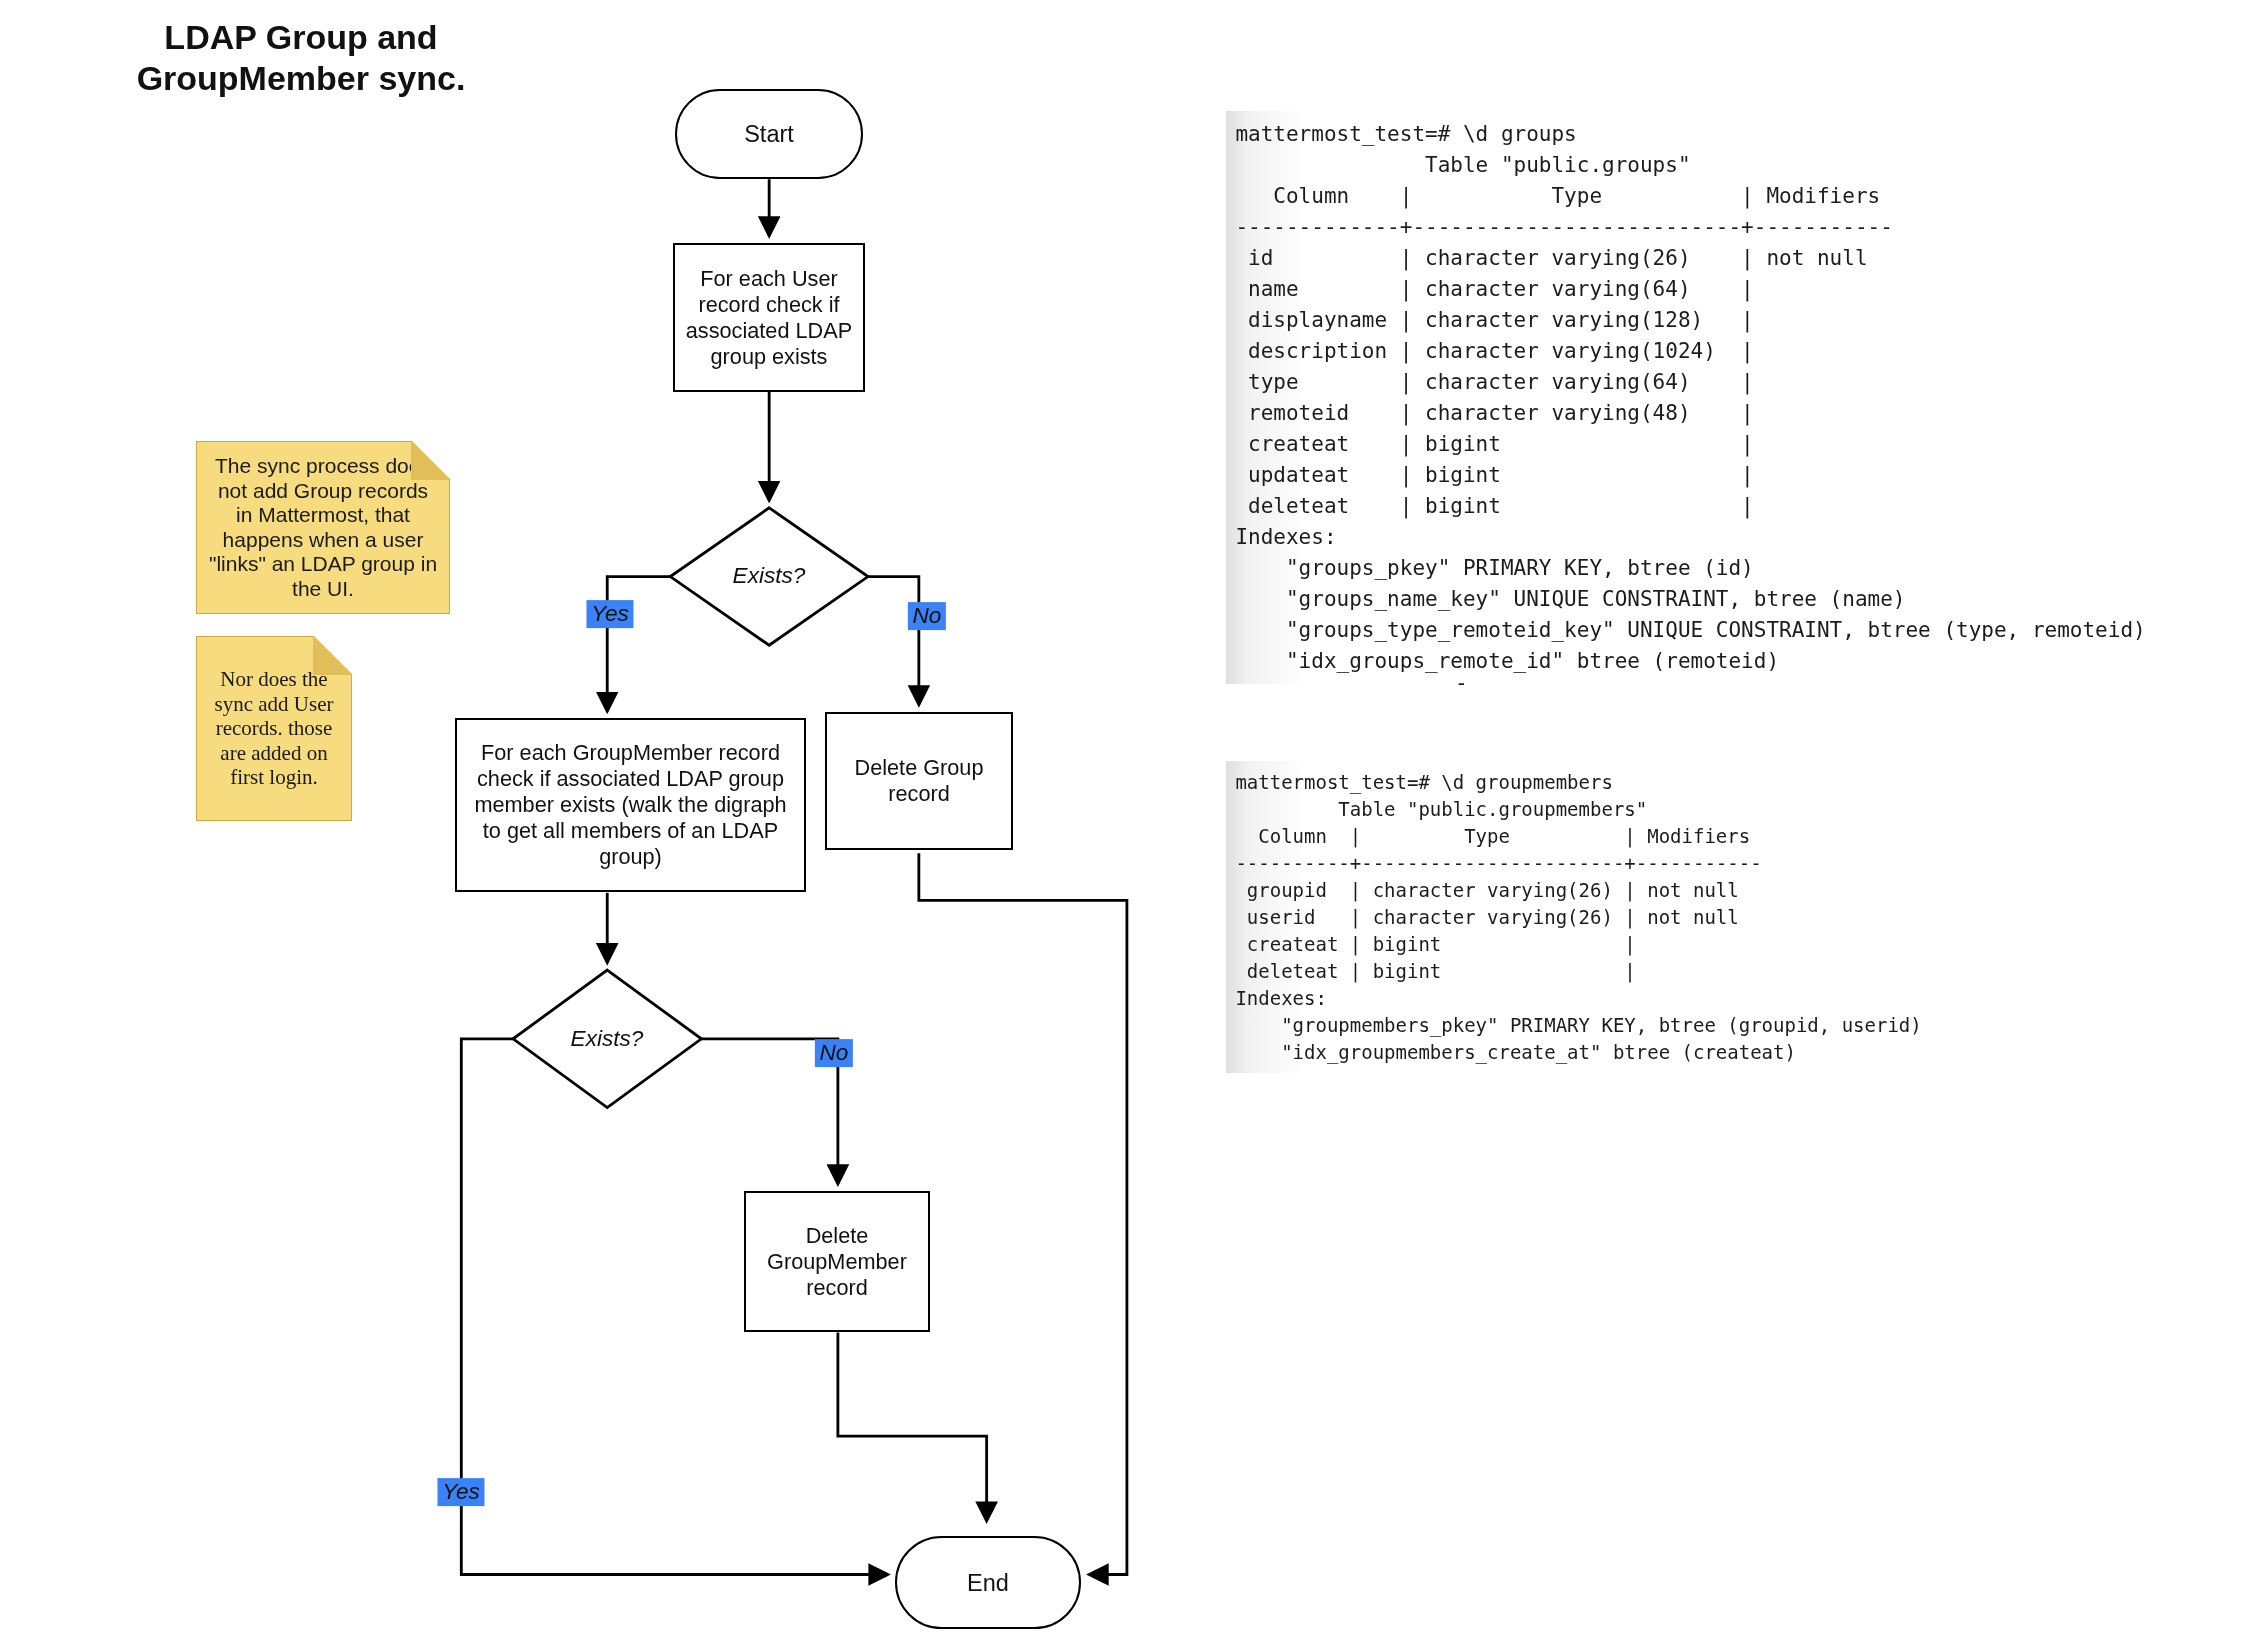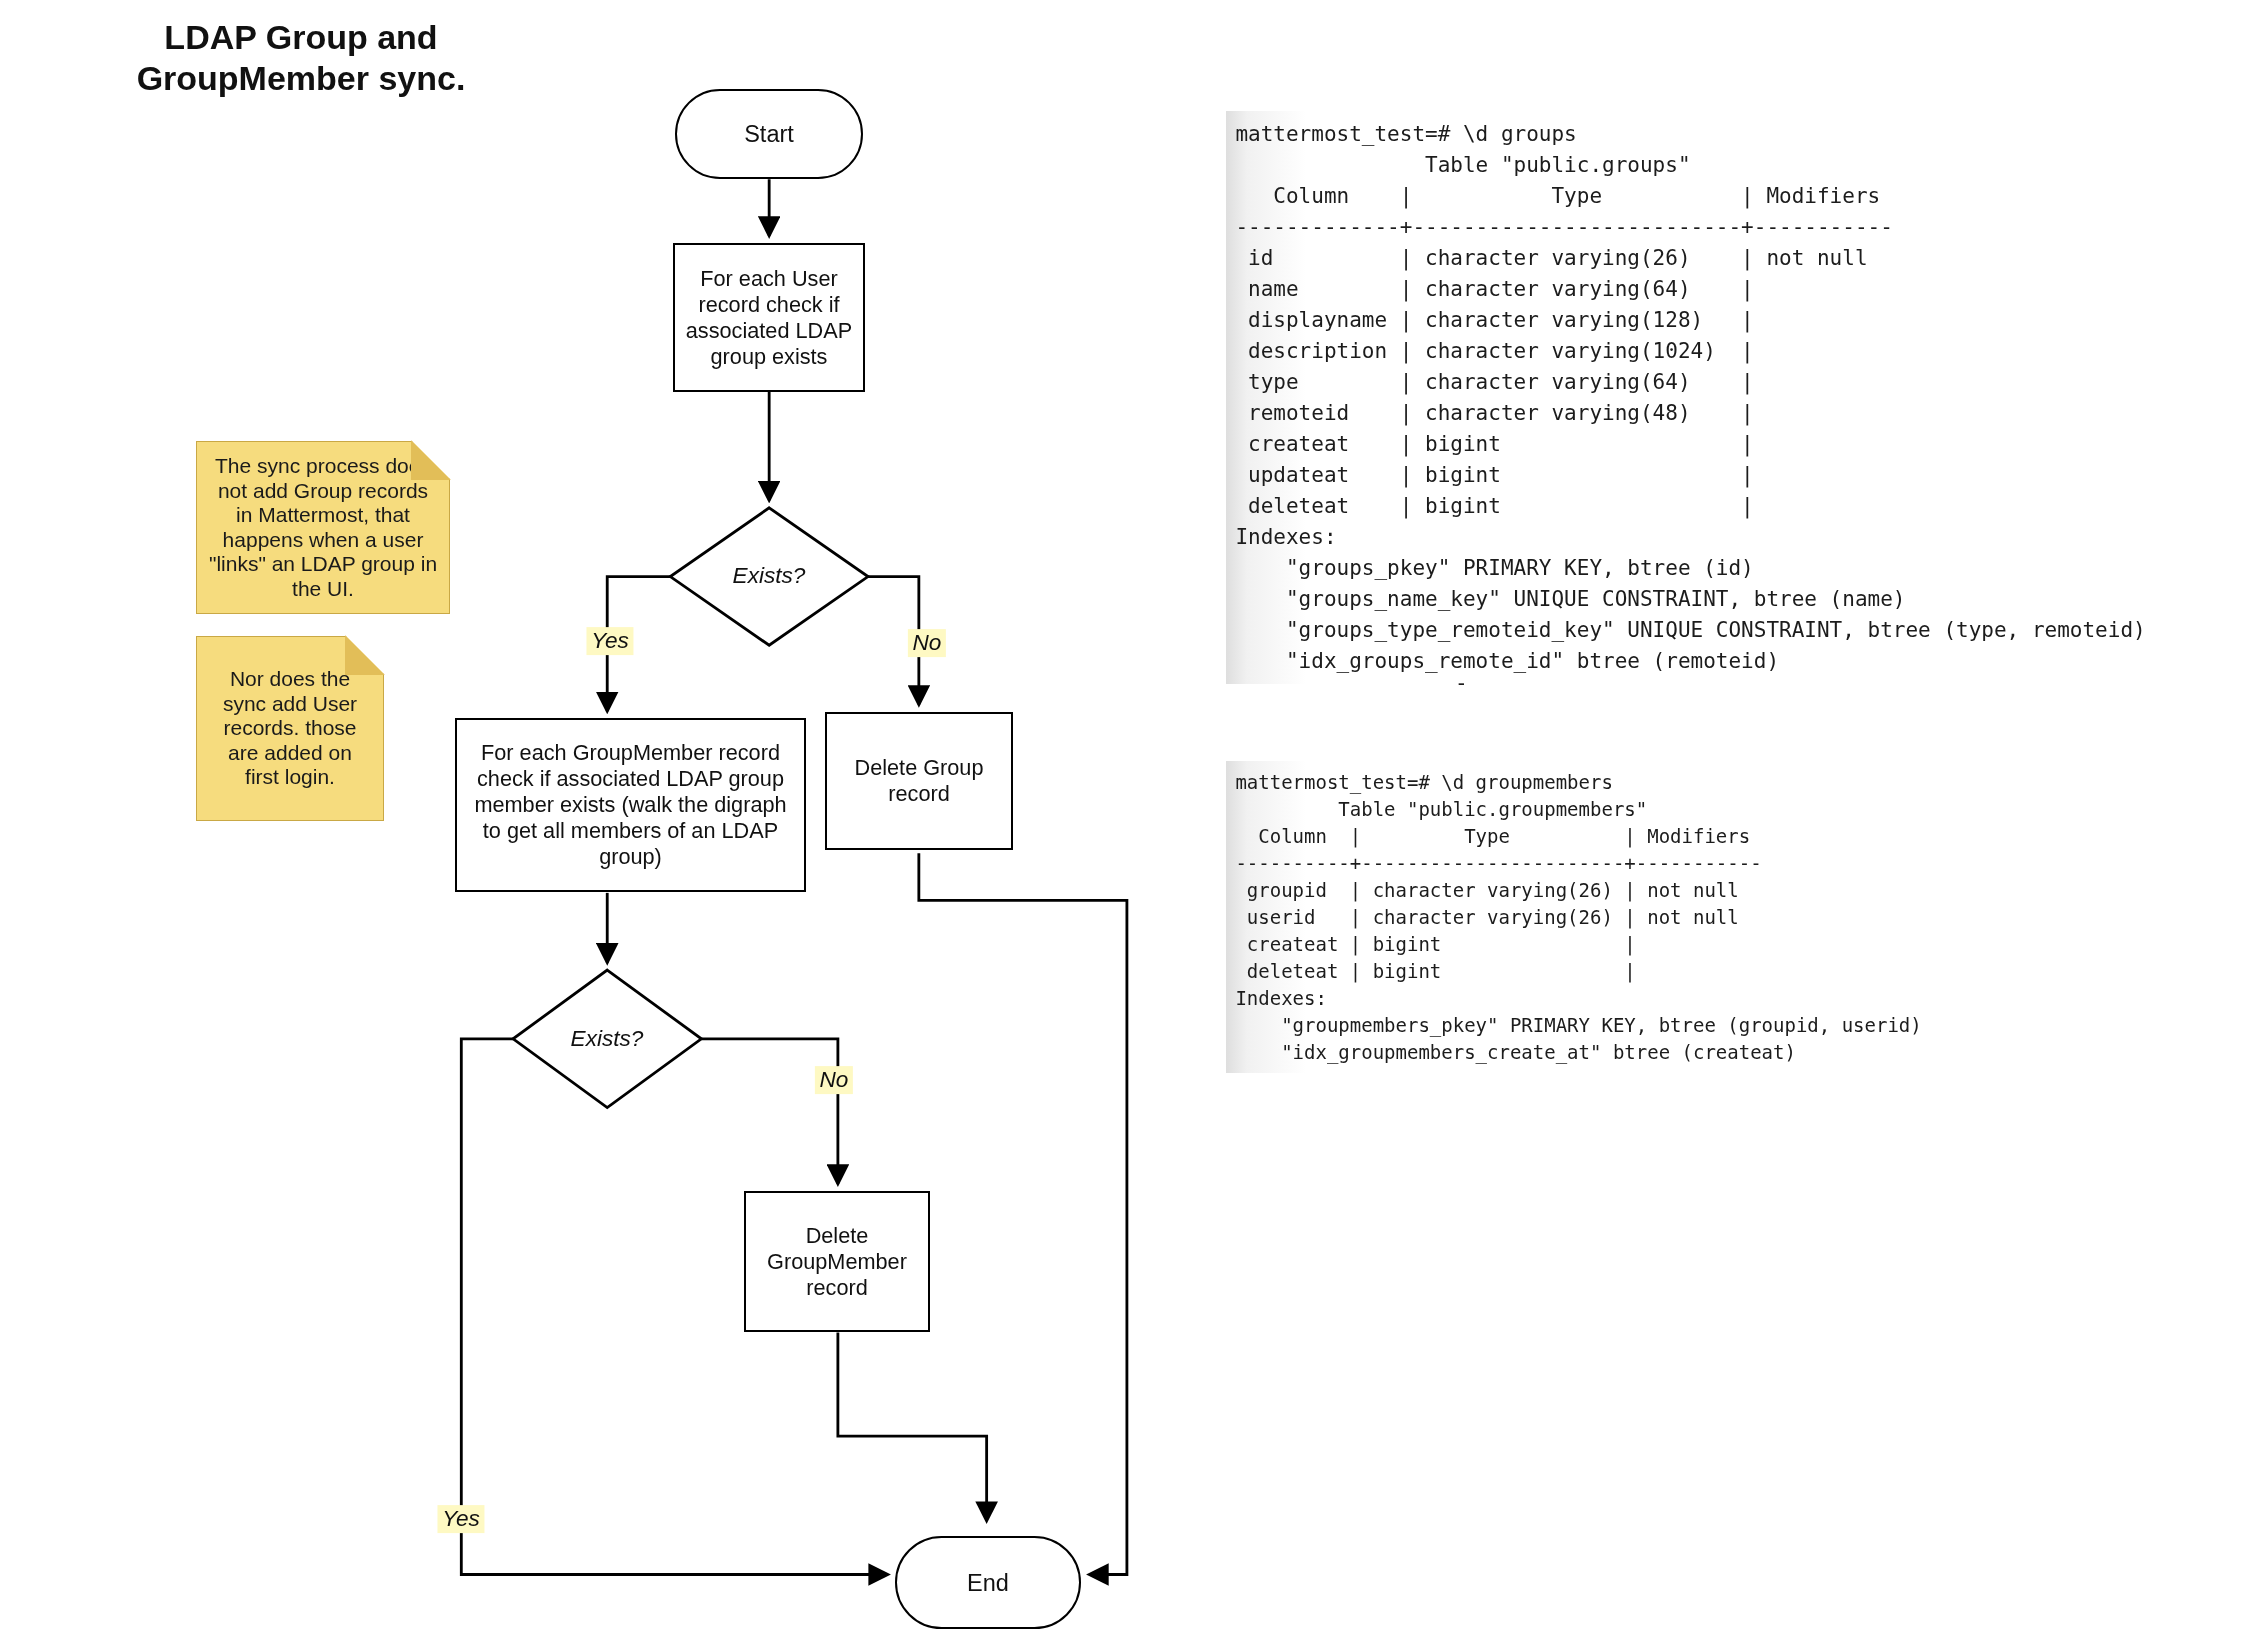--- a/index.html
+++ b/index.html
@@ -34,39 +34,39 @@
   #node-check-group  { left:673px; top:243px; width:192px; height:149px; }
   #node-check-member { left:455px; top:718px; width:351px; height:174px; }
   #node-delete-group { left:825px; top:712px; width:188px; height:138px; }
   #node-delete-member{ left:744px; top:1191px; width:186px; height:141px; }
   #node-end          { left:895px; top:1528px; width:186px; height:93px;margin-top:8px; }
 
   .diamond-label, .edge-label {
     position:absolute; transform:translate(-50%,-50%);
     font-size:22.6px; white-space:nowrap; color:#111;font-style:italic;
   }
-  .edge-label { background:#fef9c3; padding:0.9px 4.7px;margin-top:27px; }
+  .edge-label { background:#3b82f6; padding:0.9px 4.7px; }
 
   #label-exists1 { left:769px; top:576px; }
   #label-exists2 { left:607px; top:1039px; }
   #label-yes1 { left:610px;  top:614px; }
   #label-no1  { left:927px;  top:616px; }
   #label-no2  { left:834px;  top:1053px; }
   #label-yes2 { left:461px;  top:1492px; }
 
   .sticky-note {
     position:absolute;
     background:#F6DC7E;
     border:1.9px solid #C9A845;
     display:flex; align-items:center; justify-content:center;
     text-align:center; font-size:21px; line-height:24.5px; color:#1a1a1a;
     padding:9.4px 11.3px;
   }
   #note-1 { left:196px; top:441px; width:254px; height:173px; }
-  #note-2 { left:196px; top:636px; width:188px; height:185px; }
+  #note-2 { left:196px; top:636px; width:156px; height:185px;font-family:Liberation Serif, serif; }
   .note-cut {
     position:absolute; top:-1.9px; right:-1.9px; width:40px; height:40px;
     background:#ffffff;
     clip-path:polygon(0 0, 100% 0, 100% 100%);
   }
   .note-flap {
     position:absolute; top:-1.9px; right:-1.9px; width:40px; height:40px;
     background:#E2BE58;
     clip-path:polygon(0 0, 0 100%, 100% 100%);
   }

